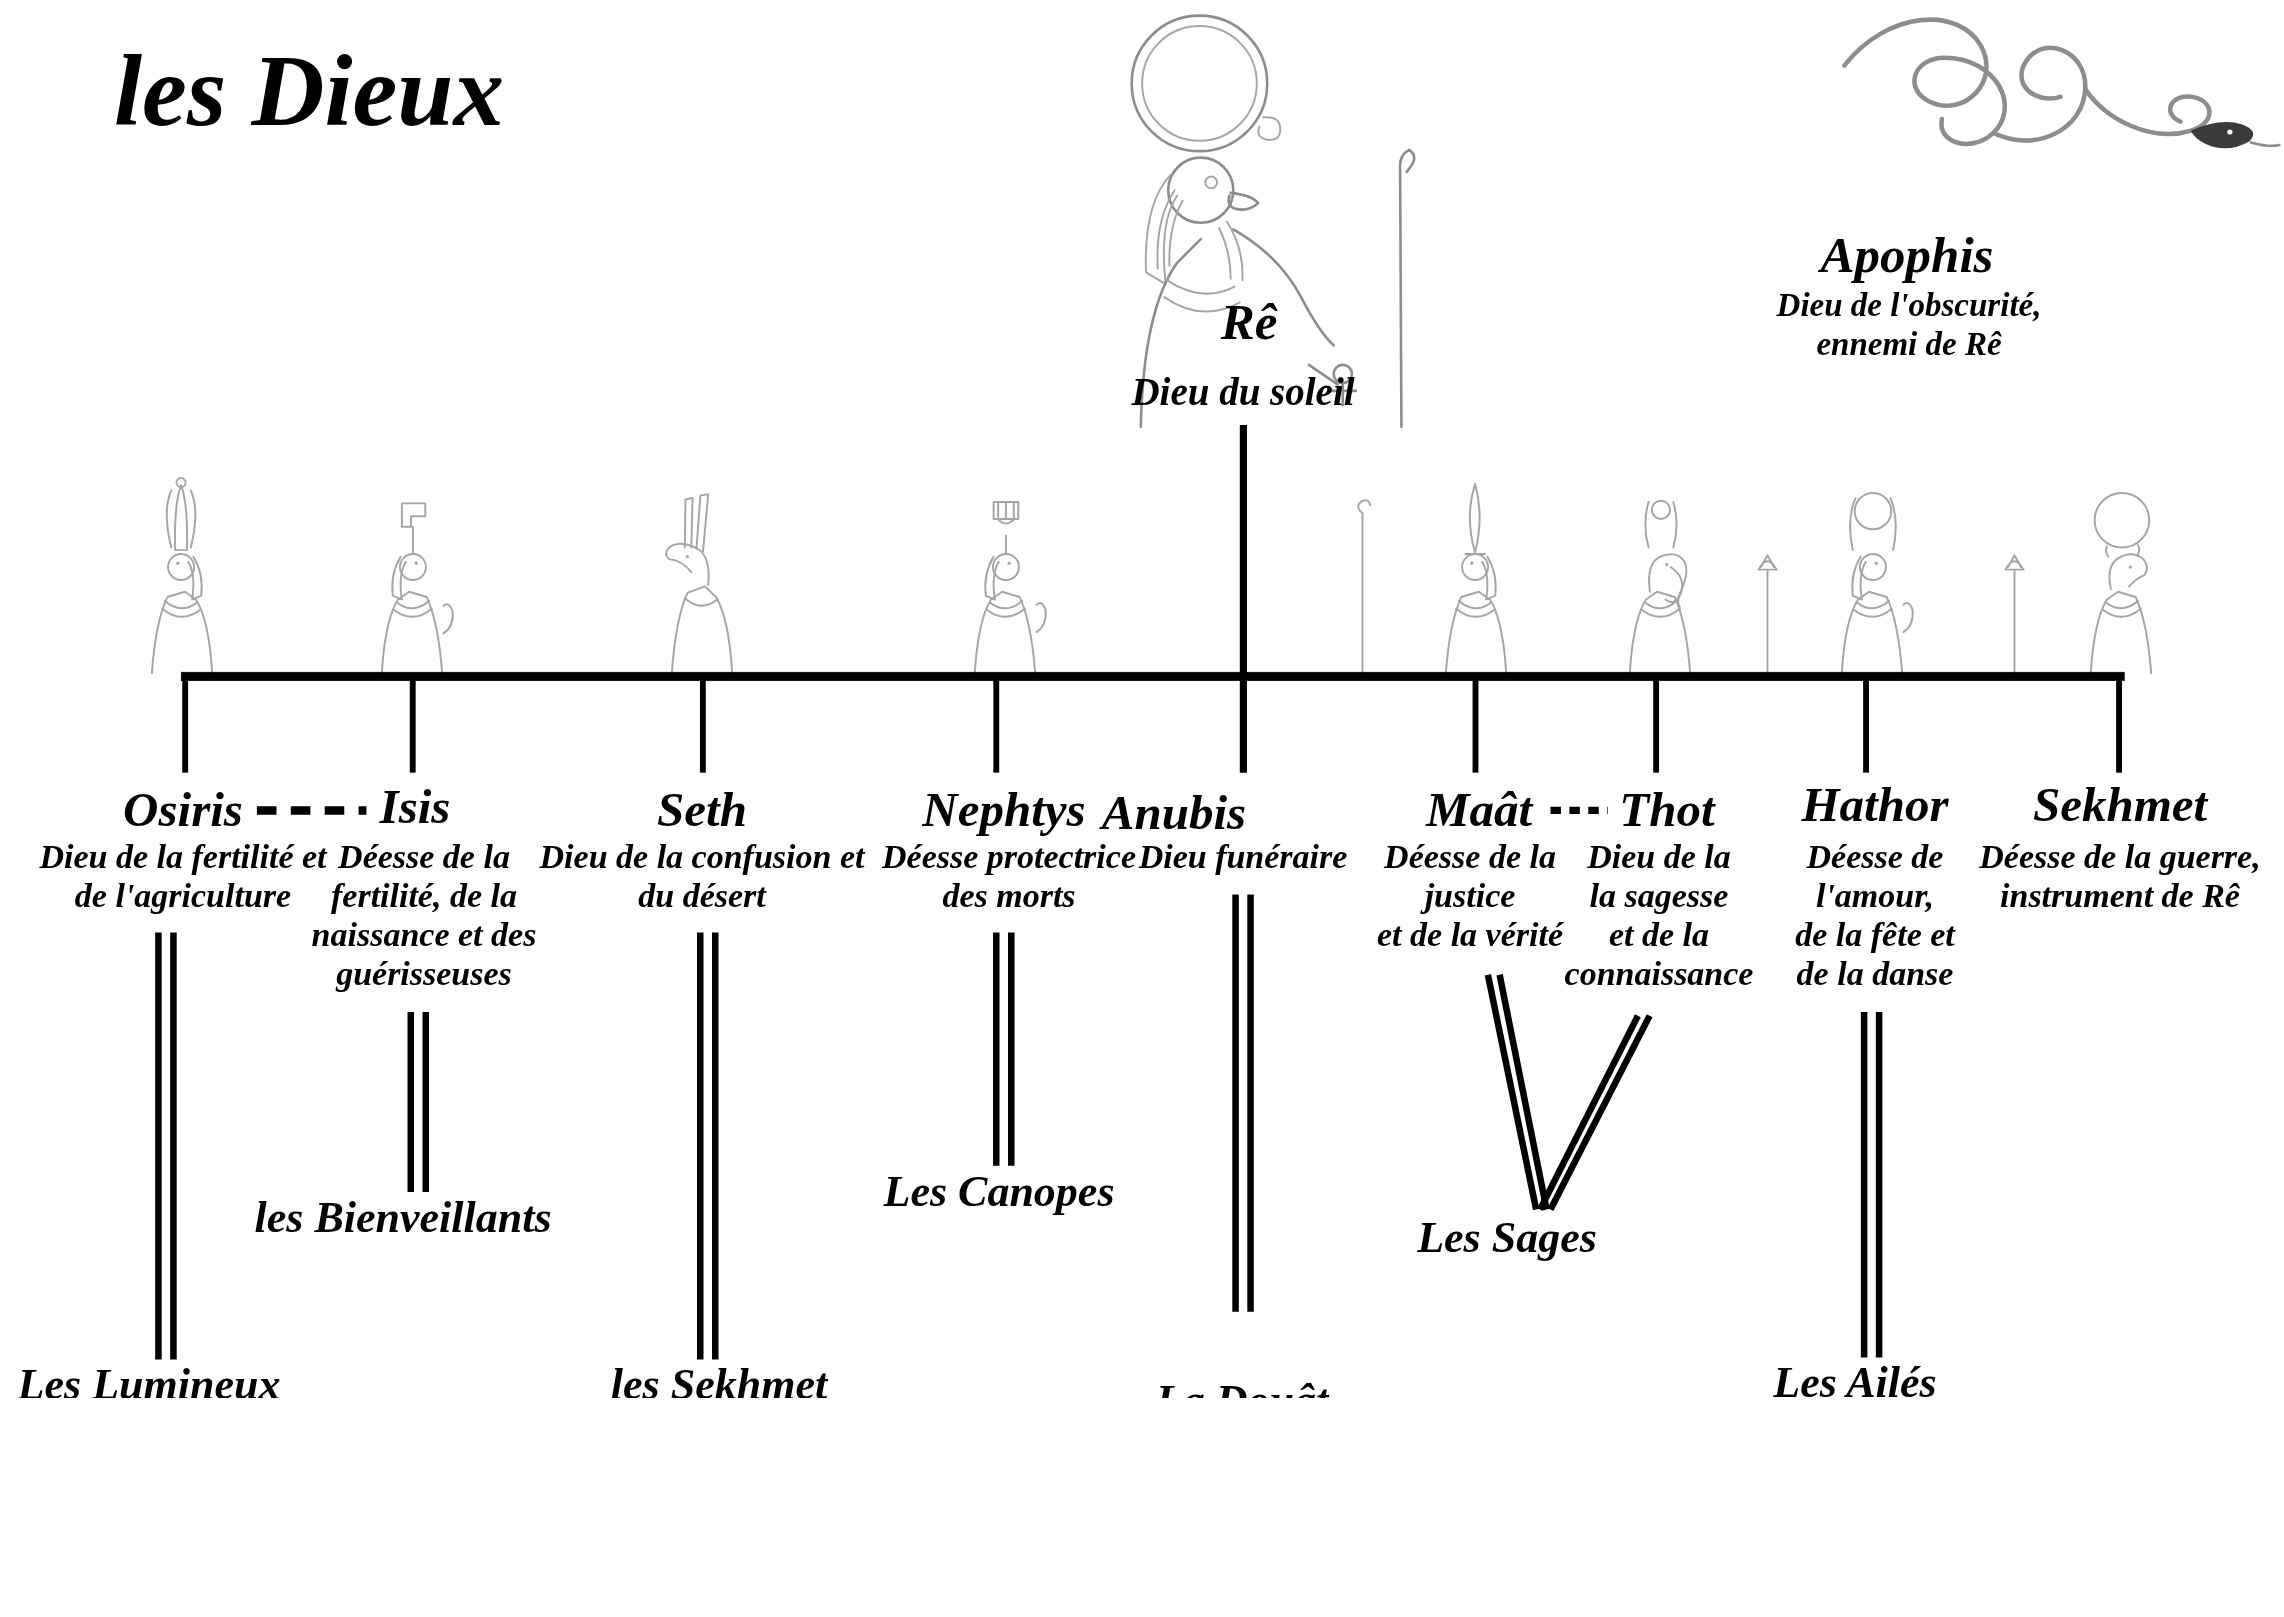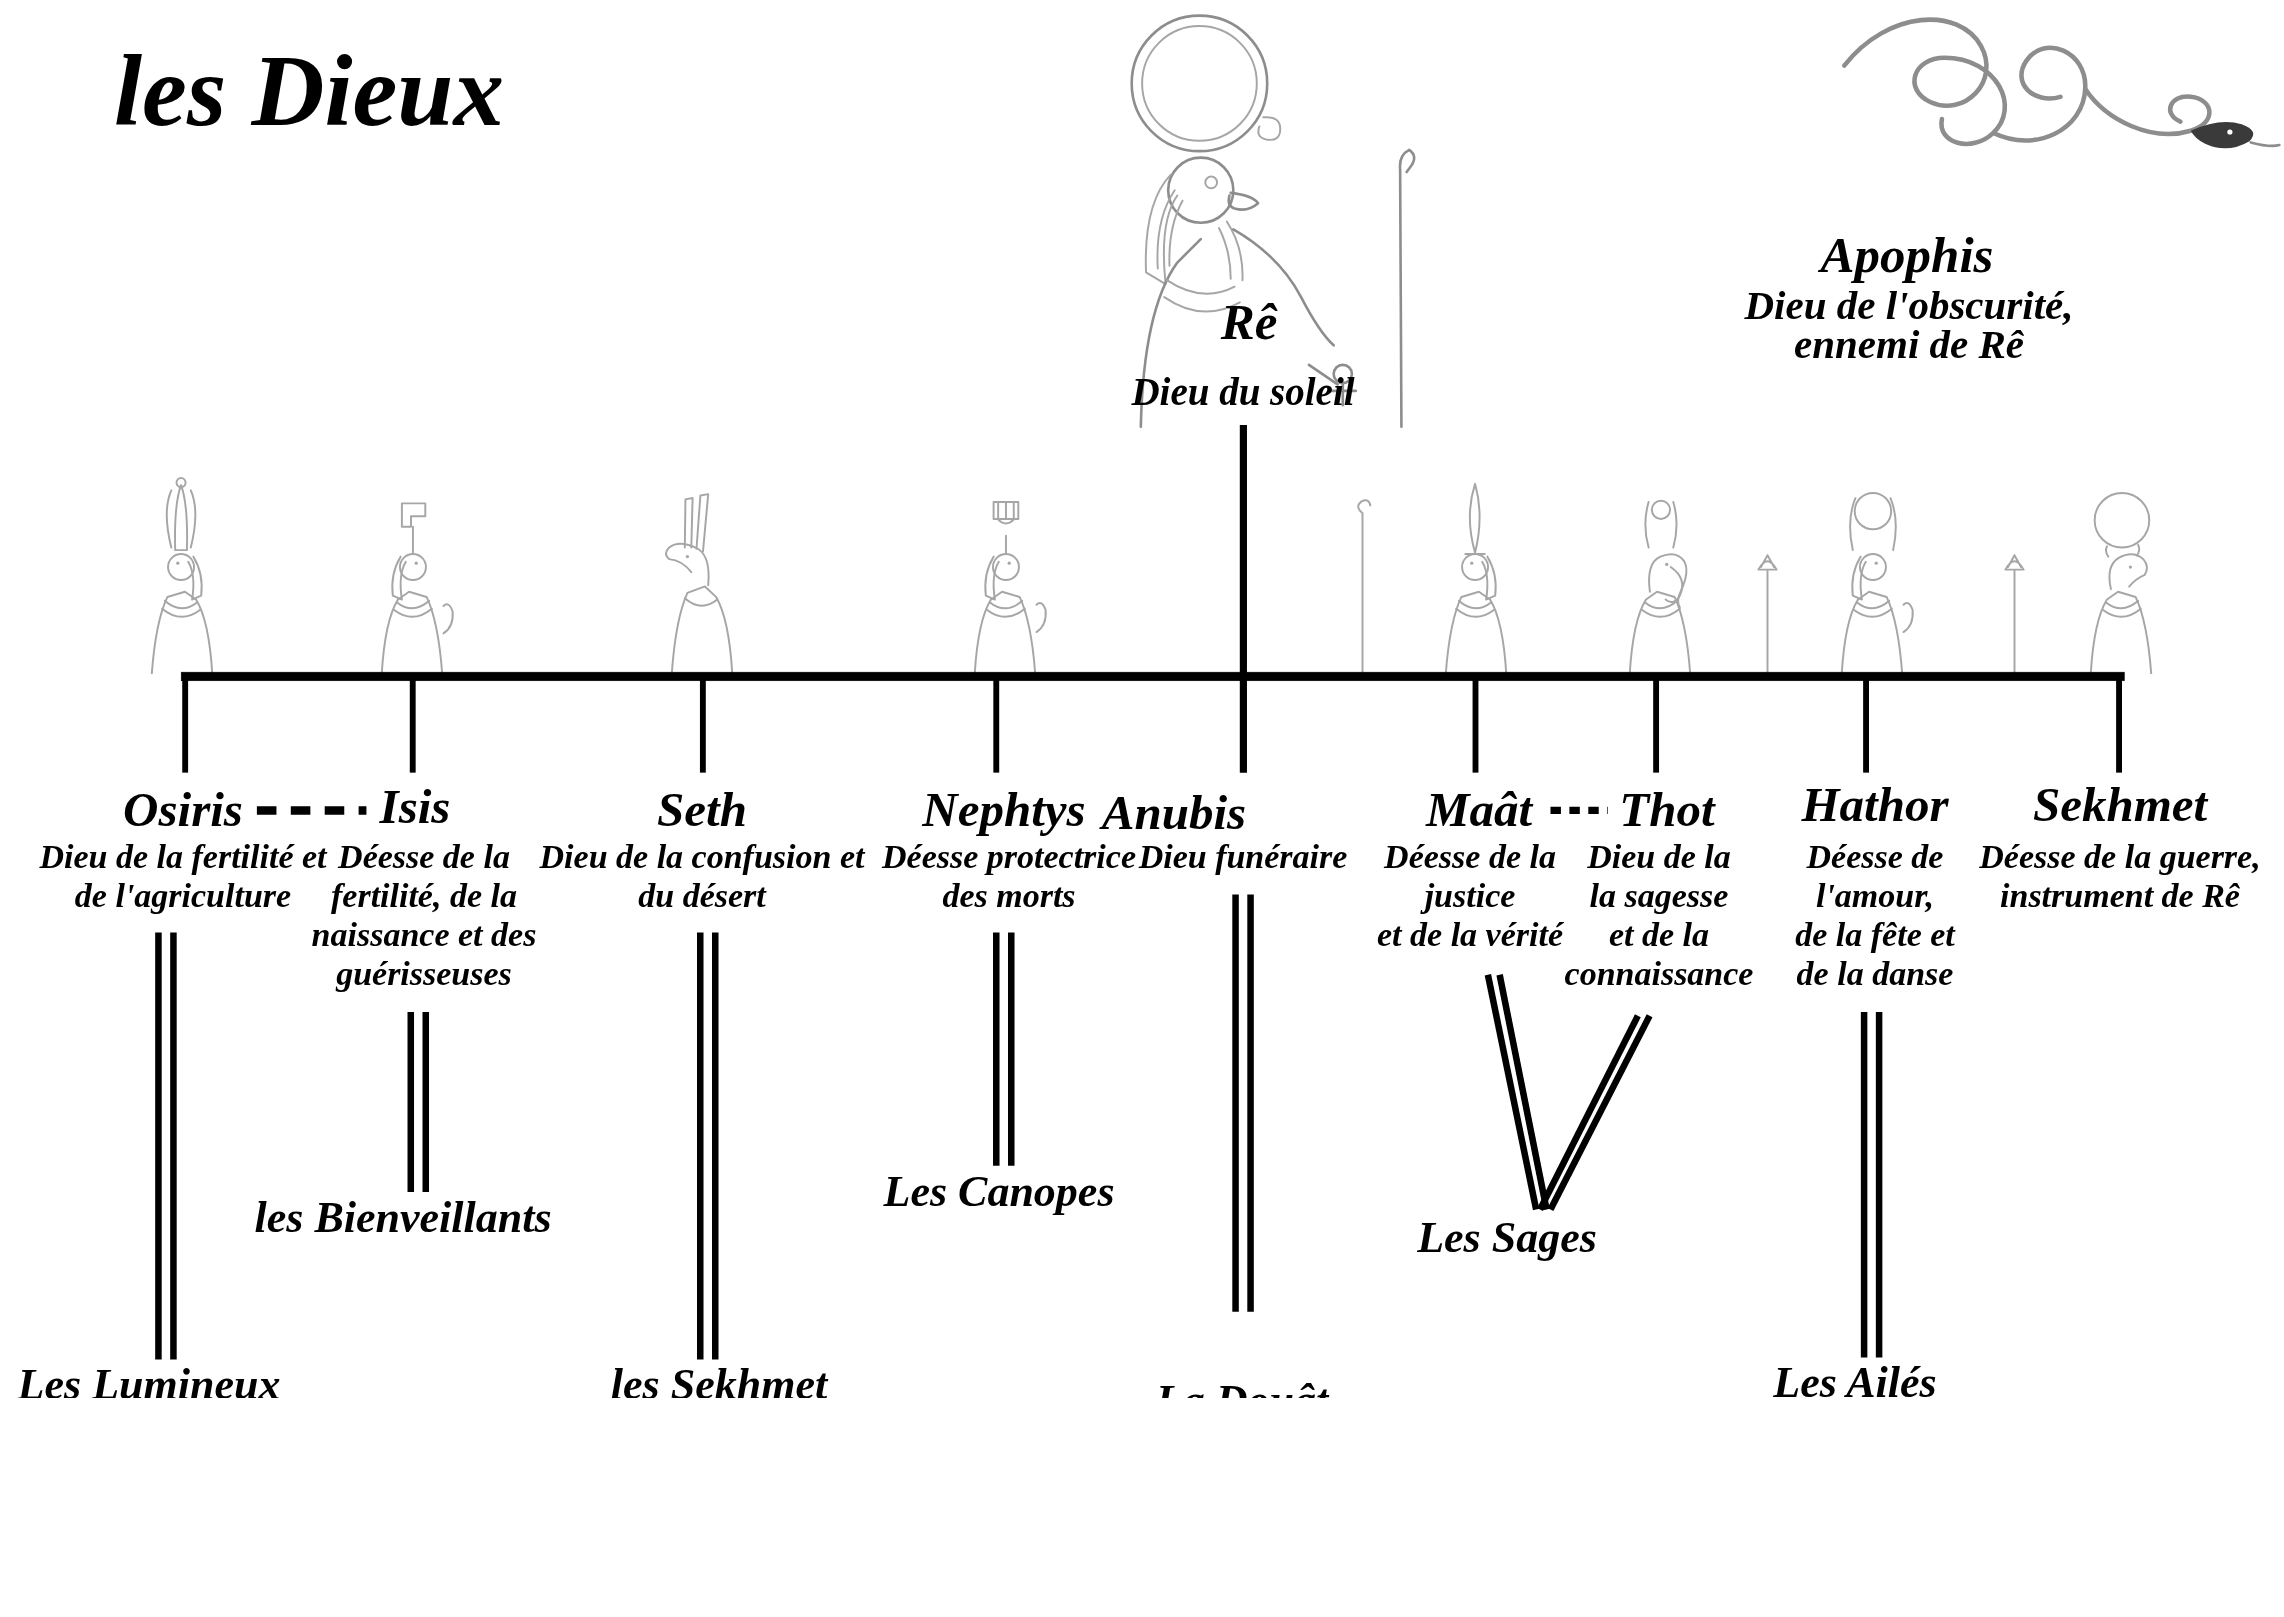--- a/index.html
+++ b/index.html
@@ -8,21 +8,21 @@
     font-family:"Liberation Serif","DejaVu Serif",serif;color:#000;border-radius:23px;
   }
   .abs{position:absolute;}
   .ctr{transform:translateX(-50%);text-align:center;}
   .bi{font-style:italic;font-weight:bold;}
   .title{font-size:101px;line-height:1.1;white-space:nowrap;}
   .god-name{font-size:49px;line-height:1.15;white-space:nowrap;}
   .god-desc{font-size:34px;line-height:39px;white-space:nowrap;}
   .parent-name{font-size:51px;line-height:1.1;white-space:nowrap;margin-top:12px;}
   .parent-desc{font-size:39px;line-height:43px;white-space:nowrap;}
-  .apophis-desc{font-size:41px;line-height:39px;white-space:nowrap;}
+  .apophis-desc{font-size:33px;line-height:39px;white-space:nowrap;}
   .descendant{font-size:44px;line-height:1.1;white-space:nowrap;}
   .footer{font-size:47px;color:#701a75;white-space:nowrap;}
   svg{display:block;}
   .art{stroke:#a6a6a6;stroke-width:3;fill:none;stroke-linecap:round;stroke-linejoin:round;}
   .art-dark{stroke:#8d8d8d;stroke-width:4;fill:none;stroke-linecap:round;stroke-linejoin:round;}
   .tree line,.tree rect{stroke:#000;}
 </style>
 </head>
 <body>
 

